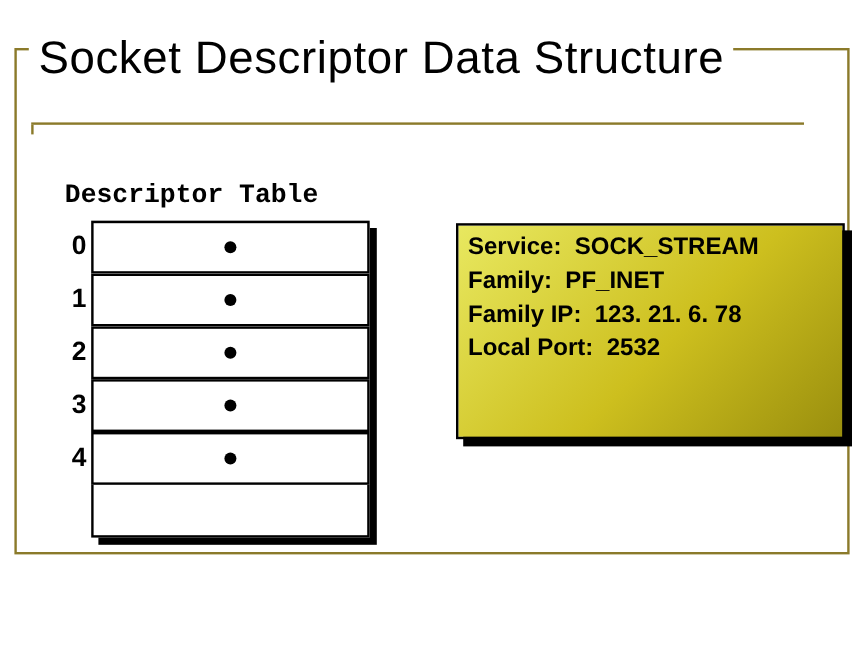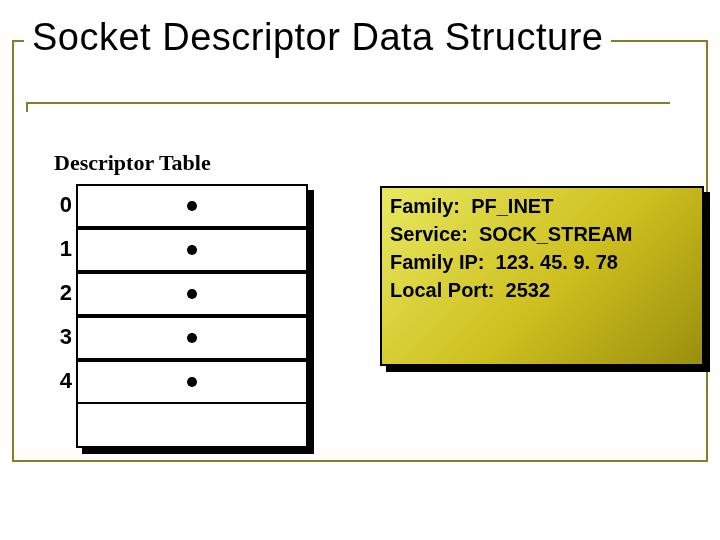--- a/index.html
+++ b/index.html
@@ -16,21 +16,21 @@
     left: 12px;
     top: 40px;
     width: 696px;
     height: 422px;
     border: 2px solid #8b7a2a;
     box-sizing: border-box;
   }
   .title {
     position: absolute;
     left: 24px;
-    top: 16px;
+    top: 28px;
     background: #fff;
     padding: 0 8px 8px 8px;
     font-size: 38px;
     font-weight: 400;
     letter-spacing: 0.5px;
     color: #000;
     white-space: nowrap;
   }
   .title-underline {
     position: absolute;
@@ -45,21 +45,21 @@
     left: 26px;
     top: 104px;
     width: 2px;
     height: 8px;
     background: #8b7a2a;
   }
   .subtitle {
     position: absolute;
     left: 54px;
     top: 150px;
-    font-family: Liberation Serif, serif;
+    font-family: Liberation Mono, monospace;
     font-size: 22px;
     font-weight: 700;
     color: #000;
     text-align: right;
   }
   
   .desc-shadow {
     position: absolute;
     left: 82px;
     top: 190px;
@@ -186,17 +186,17 @@
 
 <div class="idx" style="left:42px; top:368px;">4</div>
 <div class="desc-row" style="top:360px;">
   <div class="cell" style="left:0; width:232px;">
     <div class="dot"></div>
   </div>
 </div>
 
 <div class="struct-shadow"></div>
 <div class="struct-box">
+  <span class="kv"><span>Service</span>:&nbsp;&nbsp;<span>SOCK_STREAM</span></span>
   <span class="kv"><span>Family</span>:&nbsp;&nbsp;<span>PF_INET</span></span>
-  <span class="kv"><span>Service</span>:&nbsp;&nbsp;<span>SOCK_STREAM</span></span>
-  <span class="kv"><span>Family IP</span>:&nbsp;&nbsp;<span>123. 45. 9. 78</span></span>
+  <span class="kv"><span>Family IP</span>:&nbsp;&nbsp;<span>123. 21. 6. 78</span></span>
   <span class="kv"><span>Local Port</span>:&nbsp;&nbsp;<span>2532</span></span>
 </div>
 
 </body></html>

